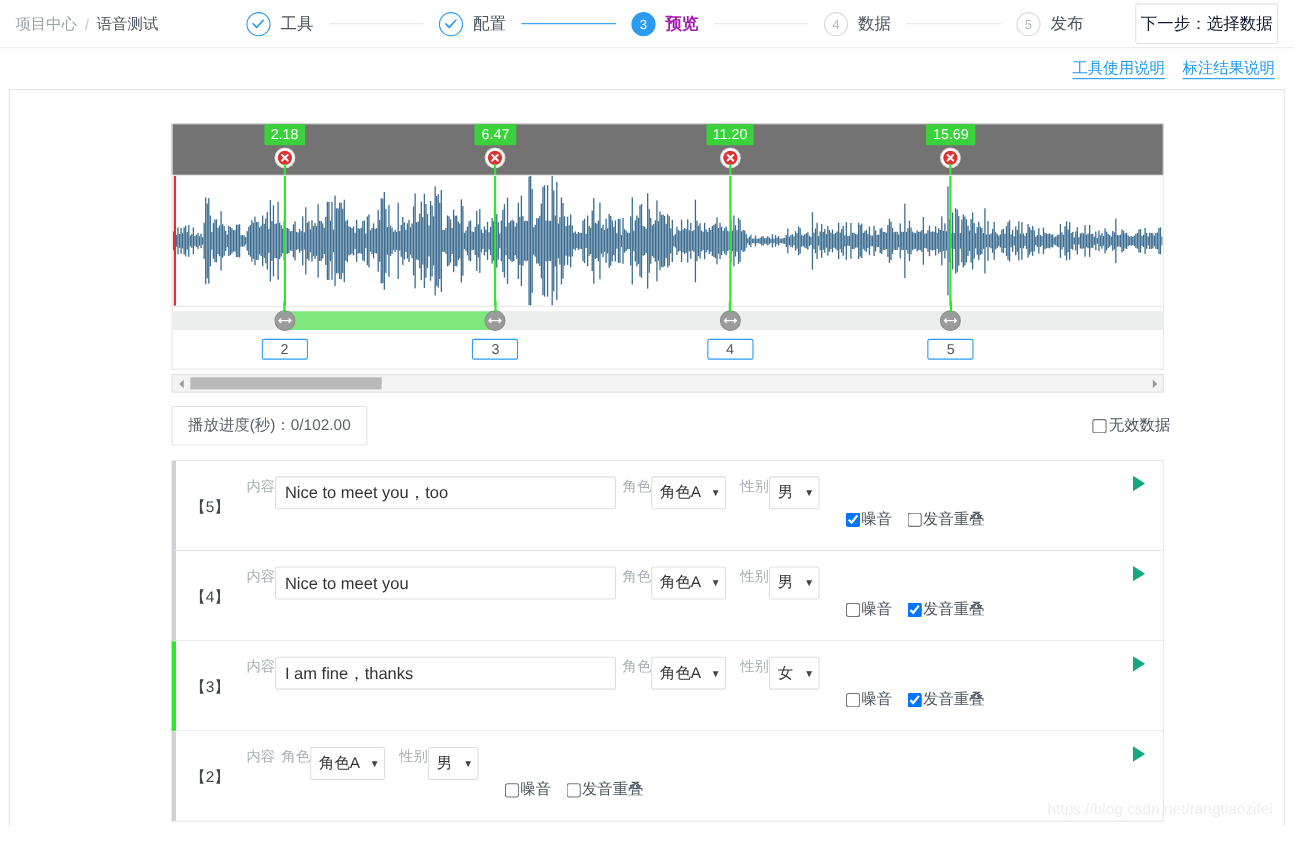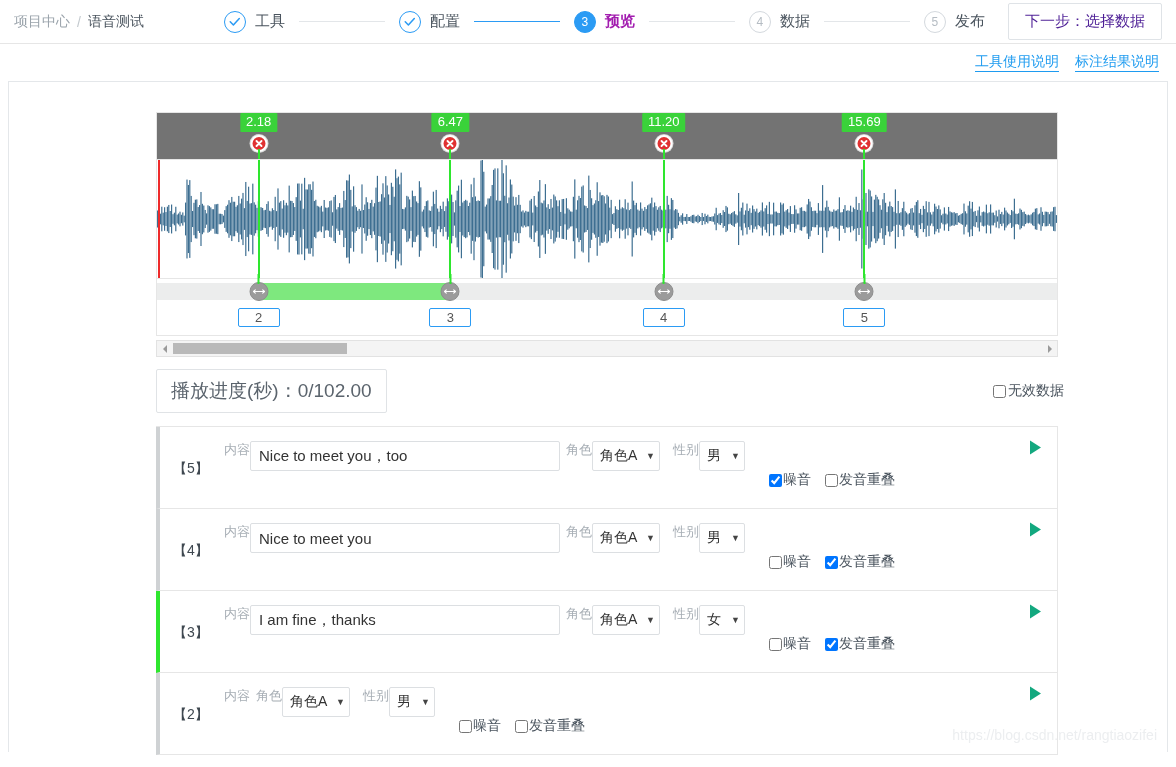--- a/index.html
+++ b/index.html
@@ -41,23 +41,23 @@
   .step-circle.done svg { display:block; }
   .step-label { margin-left:9px; font-size:15px; color:#4a545e; }
   .step-label.active { color:#a21caf; font-weight:bold; }
   .step-label.todo { color:#4a545e; }
   .connector { height:1px; width:86px; margin:0 14px; background:#e3e6e9; }
   .connector.blue { background:#2b9bf4; }
 
   .next-btn {
     border:1px solid #dfe3e7;
     background:#fff;
-    color:#4c1d95;
+    color:#0f172a;
     font-size:15px;
-    padding:8px 16px;
+    padding:8px 4px;
     border-radius:2px;
     margin-left:auto;
     cursor:pointer;
     font-family:inherit;
     white-space:nowrap;
   }
 
   
   .helpbar {
     height:37px;
@@ -213,21 +213,21 @@
   
   .prog-row {
     margin:12px 0 0 147px;
     width:908px;
     display:flex; align-items:center;
   }
   .prog-btn {
     border:1px solid #e0e3e6;
     background:#fff;
     color:#5b646d;
-    font-size:19px;
+    font-size:14px;
     padding:8px 14px;
     border-radius:2px;
     font-family:inherit;
     cursor:pointer;
     white-space:nowrap;
   }
   .invalid-wrap {
     margin-left:auto;
     display:flex; align-items:center;
     font-size:14px; color:#4a545e;

